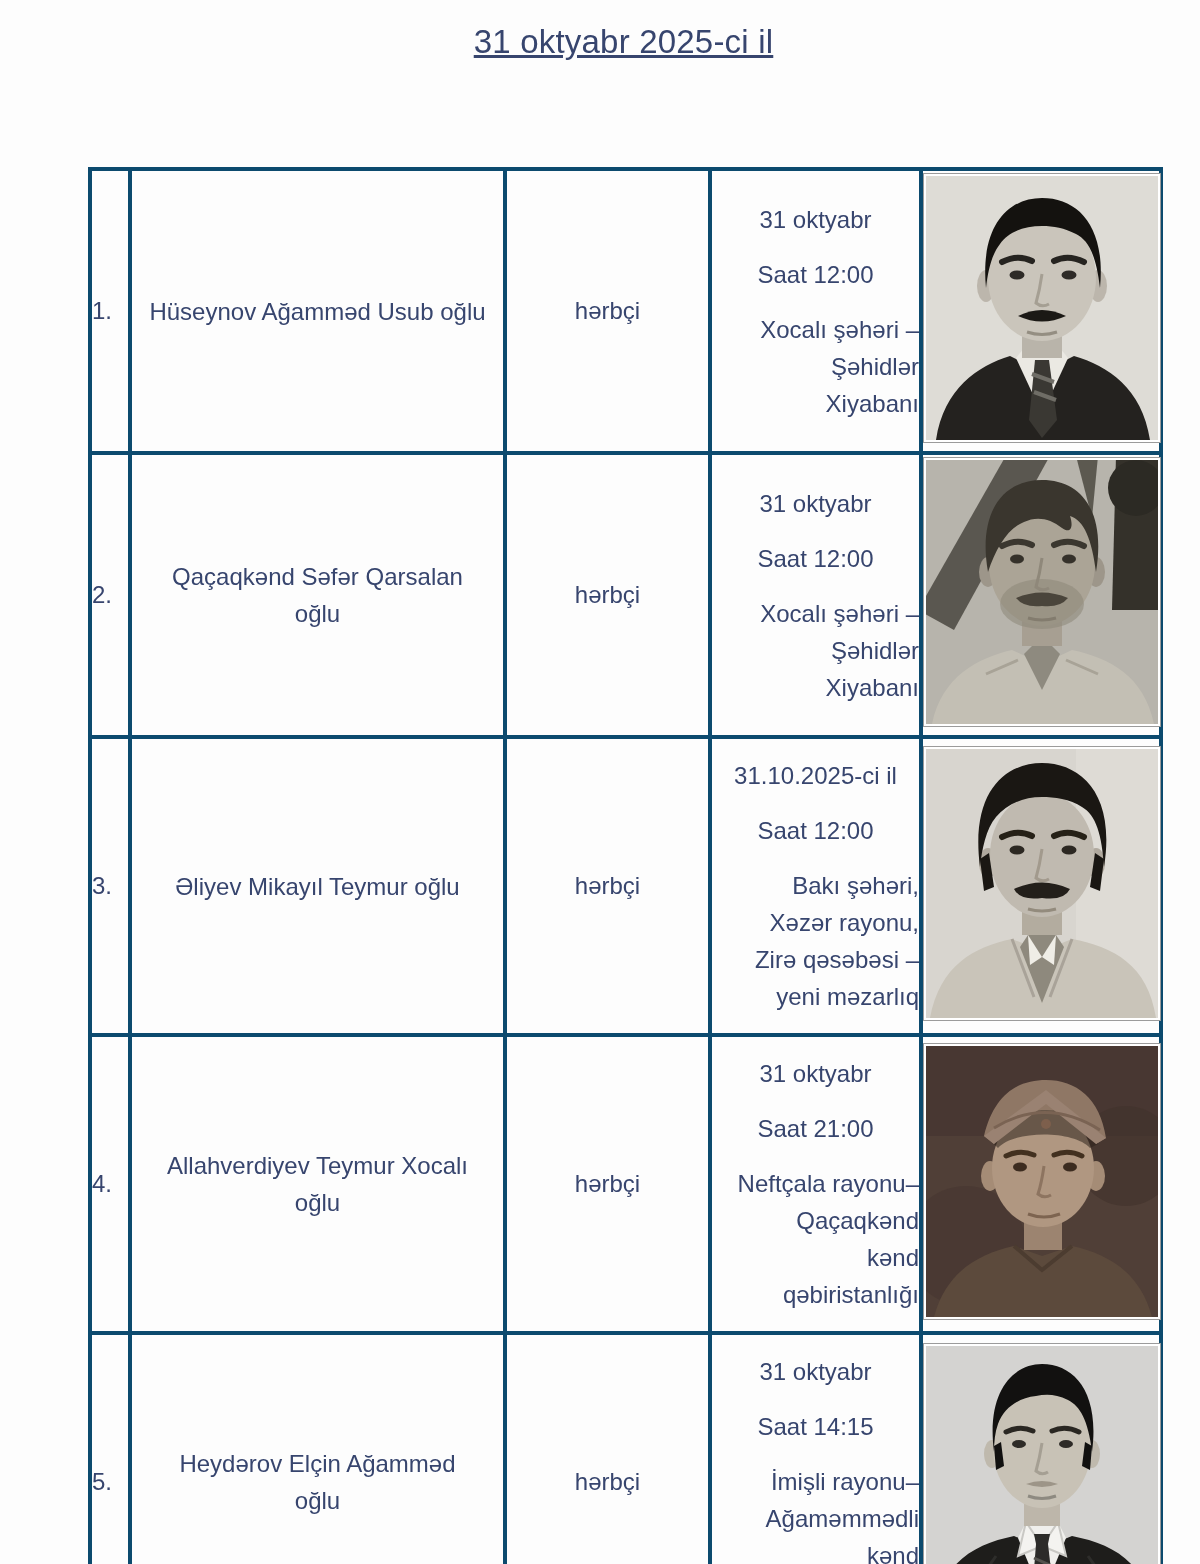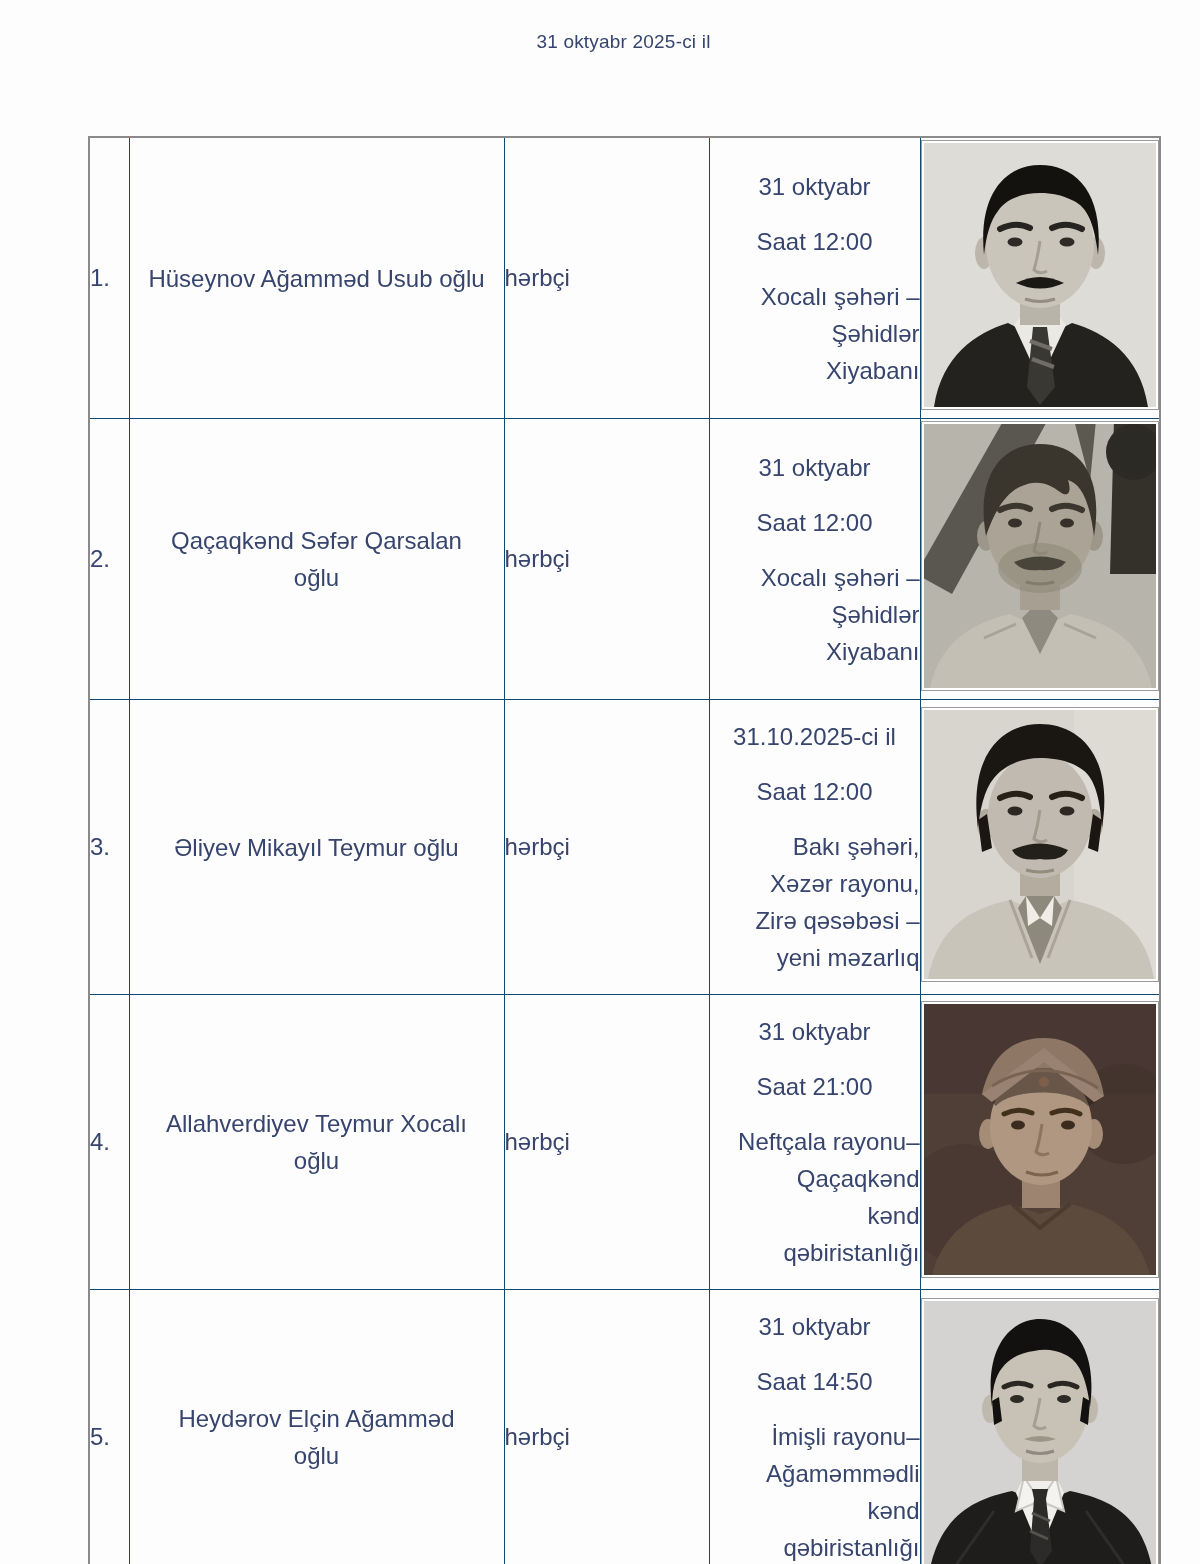--- a/index.html
+++ b/index.html
@@ -12,33 +12,34 @@
     font-family: "Liberation Sans", sans-serif;
     color: #37456e;
   }
   .page {
     width: 1071px;
     margin-left: 88px;
     padding-top: 26px;
   }
   .doc-title {
     text-align: center;
-    font-size: 19px;
+    font-size: 33px;
     line-height: 32px;
-    margin-bottom: 78px;
+    margin-bottom: 109px;
     letter-spacing: 0.2px;
+    text-decoration: underline;
   }
   table.schedule {
     border-collapse: collapse;
     table-layout: fixed;
     width: 1071px;
     border: 2px solid #8a8a8a;
   }
   table.schedule td {
-    border: 1px solid #0c4a6e;
+    border: 4px solid #0c4a6e;
     vertical-align: middle;
     font-size: 24px;
     padding: 0;
   }
   col.c-num   { width: 40px;  }
   col.c-name  { width: 375px; }
   col.c-rank  { width: 205px; }
   col.c-when  { width: 211px; }
   col.c-photo { width: 240px; }
 
@@ -51,21 +52,21 @@
     text-align: left;
     padding-left: 5px;
     vertical-align: middle;
   }
   td.cell-name {
     text-align: center;
     white-space: pre-line;
     line-height: 37px;
     padding: 0 10px;
   }
-  td.cell-rank { text-align: left; margin-left: 41px; }
+  td.cell-rank { text-align: center; margin-left: 41px; }
   td.cell-when {
     text-align: center;
     padding: 0 2px;
   }
   td.cell-when .para {
     margin: 18px 0;
     line-height: 37px;
   }
   td.cell-when .place { white-space: pre-line; text-align: right; }
 
@@ -260,21 +261,21 @@
       </td>
     </tr>
 
     <tr class="r-5">
       <td class="cell-num">5.</td>
       <td class="cell-name">Heydərov Elçin Ağamməd
 oğlu</td>
       <td class="cell-rank">hərbçi</td>
       <td class="cell-when">
         <div class="para">31 oktyabr</div>
-        <div class="para">Saat 14:50</div>
+        <div class="para">Saat 14:15</div>
         <div class="para place">İmişli rayonu–
 Ağaməmmədli
 kənd
 qəbiristanlığı</div>
       </td>
       <td class="cell-photo">
         <span class="photo-frame">
           <svg width="232" height="267" viewBox="0 0 232 267">
             <rect width="232" height="267" fill="#d4d3d1"></rect>
             <path d="M6 267 C18 214 50 198 88 190 L116 202 L146 190 C186 198 218 214 228 267 Z" fill="#1e1d1b"></path>

